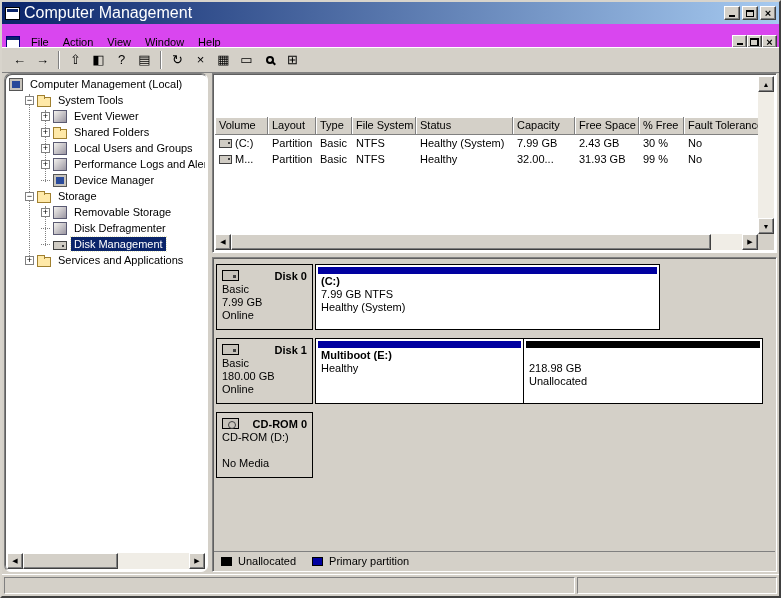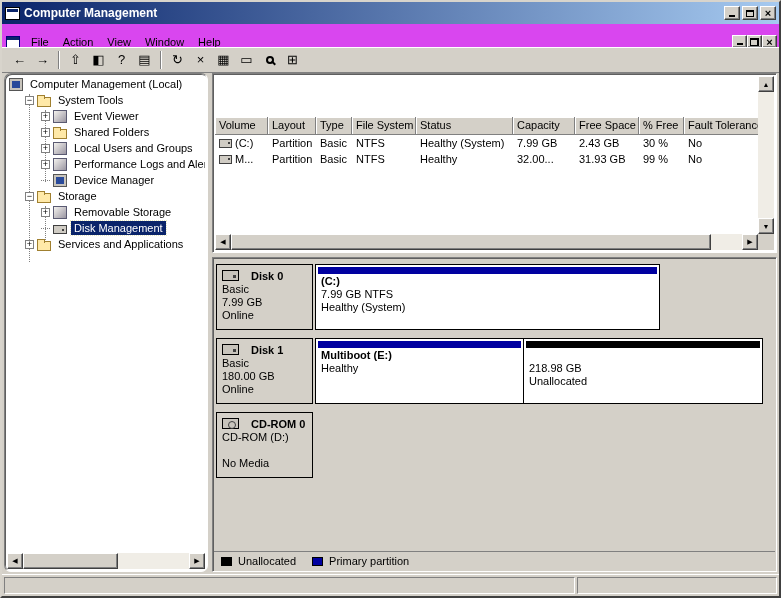--- a/index.html
+++ b/index.html
@@ -8,21 +8,21 @@
 
   .window { position: relative; width: 781px; height: 598px; background:#d4d0c8;
             border:2px solid; border-color:#d8d4cc #404040 #404040 #d8d4cc; overflow:hidden; }
 
   
   .titlebar { position:absolute; top:0; left:0; right:0; height:22px;
               background:linear-gradient(90deg,#0a246a,#a6caf0);
               display:flex; align-items:center; padding:0 3px; color:#fff; }
   .title-icon { width:15px; height:13px; background:#fff; border:1px solid #000; position:relative; flex:none; margin-right:4px;}
   .title-icon::before { content:""; position:absolute; left:1px; right:1px; top:1px; height:3px; background:#0a246a; }
-  .title-text { font-weight:bold; font-size:12px; flex:1; white-space:nowrap; overflow:hidden; }
+  .title-text { font-weight:normal; font-size:16px; flex:1; white-space:nowrap; overflow:hidden; }
   .tbtns { display:flex; gap:2px; }
   .wbtn { width:16px; height:14px; background:#d4d0c8; border:1px solid; border-color:#fff #404040 #404040 #fff;
           box-shadow:inset -1px -1px 0 #808080; display:flex; align-items:center; justify-content:center; color:#000; }
   .g-min { width:6px; height:2px; background:#000; align-self:flex-end; margin:0 0 2px 0; }
   .g-max { width:8px; height:7px; border:1px solid #000; border-top:2px solid #000; }
   .g-restore { position:relative; width:9px; height:8px; }
   .g-restore::before { content:""; position:absolute; top:0; right:0; width:6px; height:5px; border:1px solid #000; border-top-width:2px; }
   .g-restore::after  { content:""; position:absolute; bottom:0; left:0; width:6px; height:5px; border:1px solid #000; border-top-width:2px; background:#d4d0c8; }
   .g-close { font-size:11px; font-weight:bold; line-height:10px; }
 
@@ -92,21 +92,21 @@
   .strack { flex:1; position:relative; background:#f0ede6; }
   .sthumb { position:absolute; top:0; bottom:0; background:#d4d0c8; border:1px solid; border-color:#fff #404040 #404040 #fff;
             box-shadow:inset -1px -1px 0 #808080; }
   .vsb { position:absolute; top:2px; right:2px; bottom:18px; width:16px; display:flex; flex-direction:column; background:#f0ede6; }
   .sb-corner { position:absolute; right:2px; bottom:2px; width:16px; height:16px; background:#d4d0c8; }
 
   
   .gfx-pane { position:absolute; left:210px; right:2px; top:255px; bottom:24px; background:#d4d0c8; }
   .disk-row { position:absolute; left:3px; right:3px; height:66px; display:flex; }
   .disk-info { width:97px; flex:none; border:1px solid #000; background:#d4d0c8; padding:3px 5px; }
-  .di-name { display:flex; align-items:center; gap:12px; height:15px; font-weight:bold; }
+  .di-name { display:flex; align-items:center; gap:4px; height:15px; font-weight:bold;justify-content:space-between; }
   .di-line { height:13px; line-height:13px; white-space:nowrap; overflow:hidden;}
   .disk-icon { width:17px; height:11px; background:#c8c4bc; border:1px solid #000; position:relative; flex:none;}
   .disk-icon::after { content:""; position:absolute; right:2px; top:4px; width:3px; height:3px; background:#404040; }
   .cd-icon { width:17px; height:11px; background:#c8c4bc; border:1px solid #000; position:relative; flex:none;}
   .cd-icon::after { content:""; position:absolute; left:5px; top:2px; width:6px; height:6px; border:1px solid #404040; border-radius:50%; }
   .part-area { flex:1; display:flex; margin-left:2px; padding-right:10px; }
   .part-box { border:1px solid #000; background:#fff; position:relative; }
   .part-box + .part-box { margin-left:-1px; }
   .stripe { height:7px; margin:2px 2px 1px 2px; }
   .stripe-primary { background:#0000a0; }
@@ -231,20 +231,25 @@
         <span class="ti ti-folder"></span>
         <span class="tlabel">Storage</span>
       </div>
       <div class="trow lvl2">
         <span class="tg">+</span>
         <span class="ti ti-misc"></span>
         <span class="tlabel">Removable Storage</span>
       </div>
       <div class="trow lvl2">
         <span class="stub"></span>
+        <span class="ti ti-misc"></span>
+        <span class="tlabel">Disk Defragmenter</span>
+      </div>
+      <div class="trow lvl2">
+        <span class="stub"></span>
         <span class="ti ti-disk"></span>
         <span class="tlabel sel">Disk Management</span>
       </div>
       <div class="trow lvl1">
         <span class="tg">+</span>
         <span class="ti ti-folder"></span>
         <span class="tlabel">Services and Applications</span>
       </div>
     </div>
     <div class="hsb hsb-tree">

